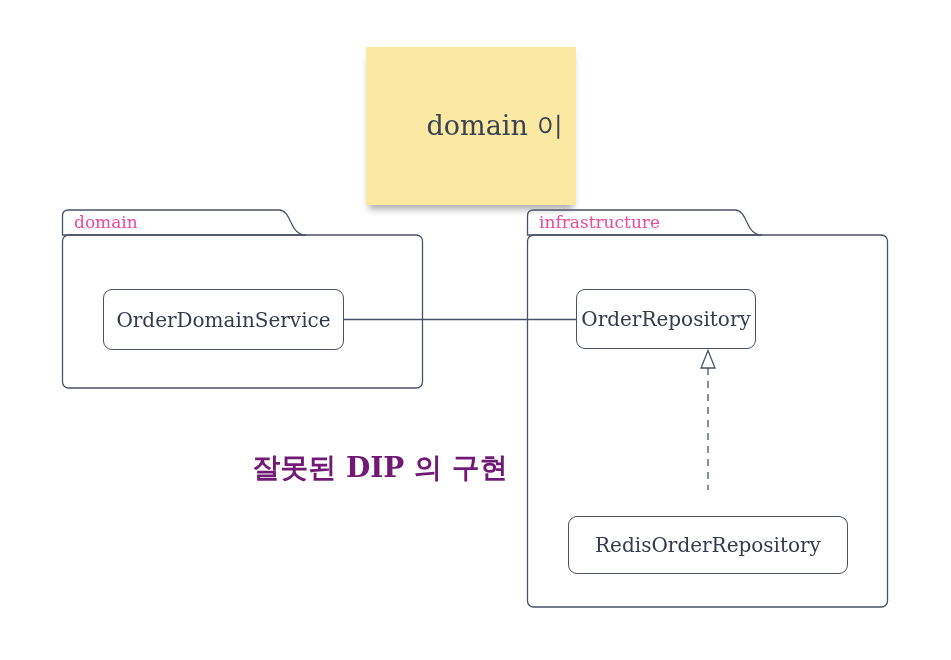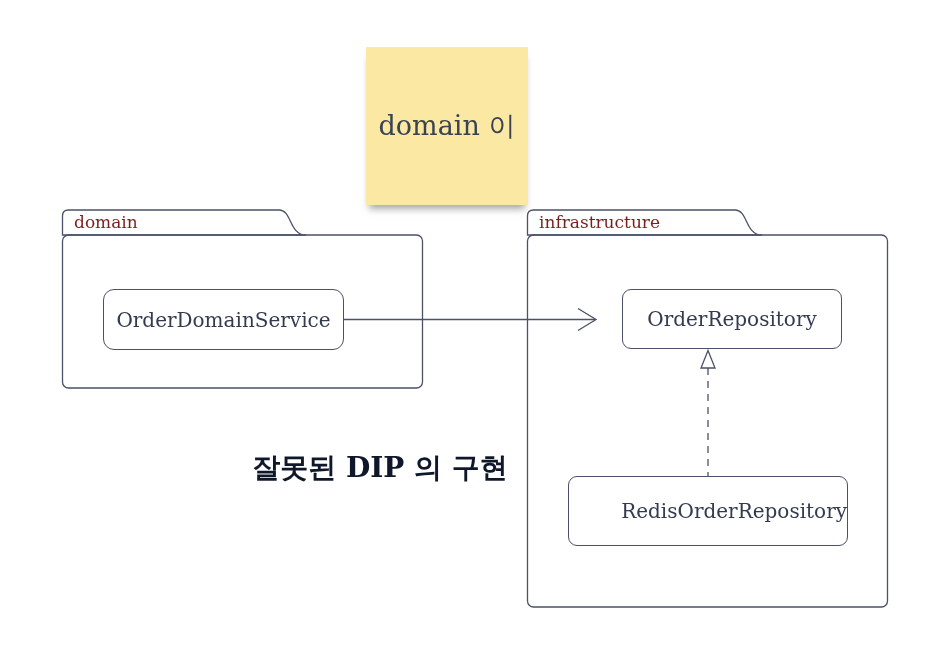--- a/index.html
+++ b/index.html
@@ -20,67 +20,68 @@
     position: absolute;
     left: 0;
     top: 0;
     width: 951px;
     height: 660px;
   }
   .pkg-label {
     position: absolute;
     font-size: 17px;
     line-height: 22px;
-    color: #7f1d1d;
+    color: #ec4899;
     white-space: nowrap;
   }
   .pkg-label.domain { left: 74px; top: 211px; }
   .pkg-label.infra  { left: 539px; top: 211px; }
   .node {
     position: absolute;
     box-sizing: border-box;
     display: flex;
     align-items: center;
     justify-content: center;
     background: #ffffff;
     border: 1.5px solid #4a5168;
     border-radius: 9px;
     font-size: 20px;
     white-space: nowrap;
   }
-  .node.order-domain-service { left: 103px; top: 289px; width: 241px; height: 61px; border-radius: 11px; }
-  .node.order-repository     { left: 622px; top: 289px; width: 220px; height: 60px; }
-  .node.redis-order-repo     { left: 568px; top: 476px; width: 280px; height: 70px; justify-content: flex-end; }
+  .node.order-domain-service { left: 103px; top: 289px; width: 241px; height: 61px; }
+  .node.order-repository     { left: 576px; top: 289px; width: 180px; height: 60px; }
+  .node.redis-order-repo     { left: 568px; top: 516px; width: 280px; height: 58px; }
   .sticky-note {
     position: absolute;
     left: 366px;
     top: 47px;
     width: 162px;
     height: 158px;
     background: #fbe9a3;
     box-shadow: 0 7px 7px -3px rgba(96, 96, 96, 0.55);
     display: flex;
     align-items: center;
     justify-content: center;
+    padding-left: 48px;
   }
   .sticky-note .note-text {
     text-align: center;
     font-size: 27px;
     line-height: 36px;
     color: #3a4254;
   }
   .caption {
     position: absolute;
     left: 240px;
     top: 449px;
     width: 280px;
     text-align: center;
     font-size: 28px;
     font-weight: bold;
-    color: #0f172a;
+    color: #701a75;
     white-space: nowrap;
   }
 </style>
 </head>
 <body>
 
 <div class="stage">
 
   <svg class="svg-layer" viewBox="0 0 951 660" xmlns="http://www.w3.org/2000/svg">
     <g fill="none" stroke="#4a5168" stroke-width="1.3">

